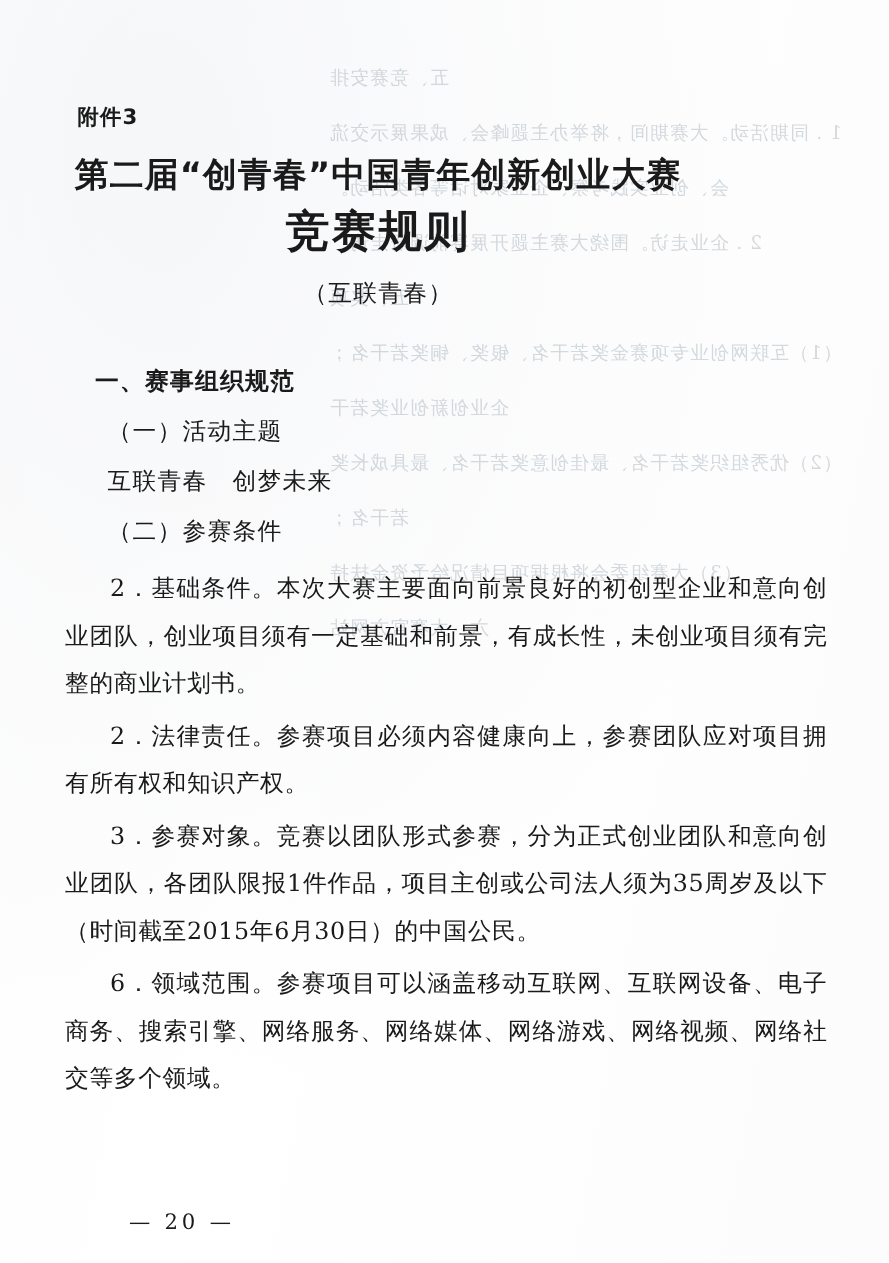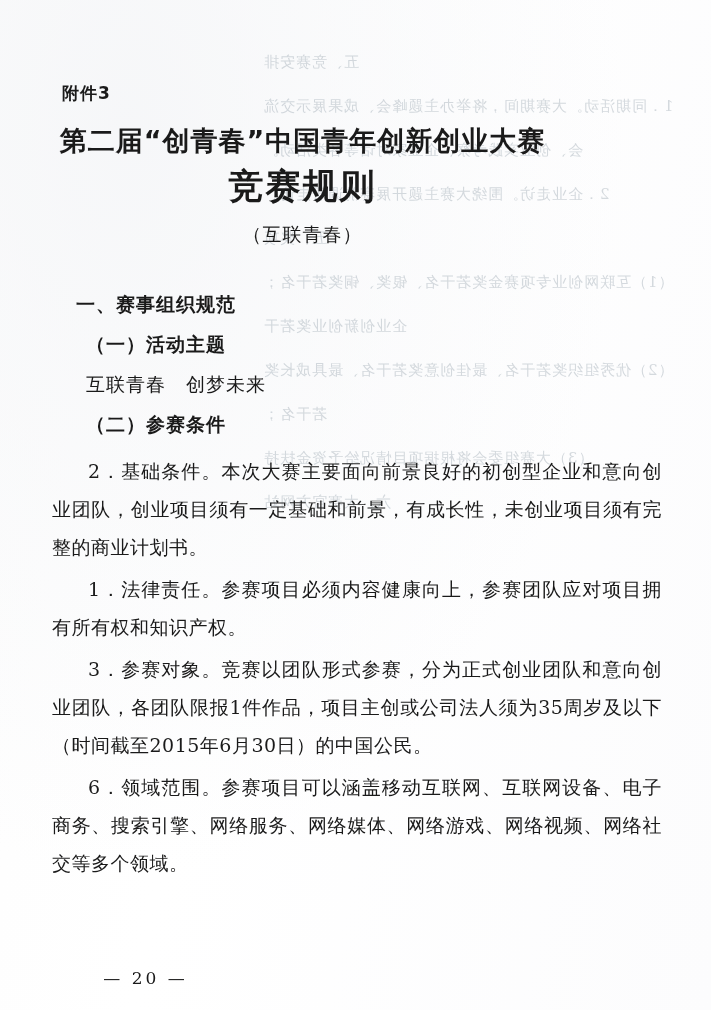--- a/index.html
+++ b/index.html
@@ -95,21 +95,21 @@
   }
   .h1 {
     font-size: 19px;
     font-weight: bold;
     font-family: "DejaVu Sans", "Liberation Sans", sans-serif;
     letter-spacing: 1px;
     margin: 0 0 14px 24px;
   }
   .h2 {
     font-size: 19px;
-    font-weight: bold;
+    font-weight: normal;
     font-family: "DejaVu Serif", "Liberation Serif", serif;
     letter-spacing: 1px;
     margin: 0 0 14px 34px;
   }
   .theme {
     font-size: 19px;
     font-family: Liberation Mono, monospace;
     letter-spacing: 1px;
     margin: 0 0 14px 34px;
   }
@@ -165,21 +165,21 @@
       <div class="title-line2">竞赛规则</div>
       <div class="subtitle">（互联青春）</div>
     </div>
 
     <div class="body">
       <div class="h1">一、赛事组织规范</div>
       <div class="h2">（一）活动主题</div>
       <div class="theme">互联青春　创梦未来</div>
       <div class="h2">（二）参赛条件</div>
       <p class="para">2．基础条件。本次大赛主要面向前景良好的初创型企业和意向创业团队，创业项目须有一定基础和前景，有成长性，未创业项目须有完整的商业计划书。</p>
-      <p class="para">1．法律责任。参赛项目必须内容健康向上，参赛团队应对项目拥有所有权和知识产权。</p>
+      <p class="para">2．法律责任。参赛项目必须内容健康向上，参赛团队应对项目拥有所有权和知识产权。</p>
       <p class="para">3．参赛对象。竞赛以团队形式参赛，分为正式创业团队和意向创业团队，各团队限报1件作品，项目主创或公司法人须为35周岁及以下（时间截至2015年6月30日）的中国公民。</p>
       <p class="para">6．领域范围。参赛项目可以涵盖移动互联网、互联网设备、电子商务、搜索引擎、网络服务、网络媒体、网络游戏、网络视频、网络社交等多个领域。</p>
     </div>
 
     <div class="footer">
       <span class="page-num">— 20 —</span>
     </div>
 
   </div>
 </div>

